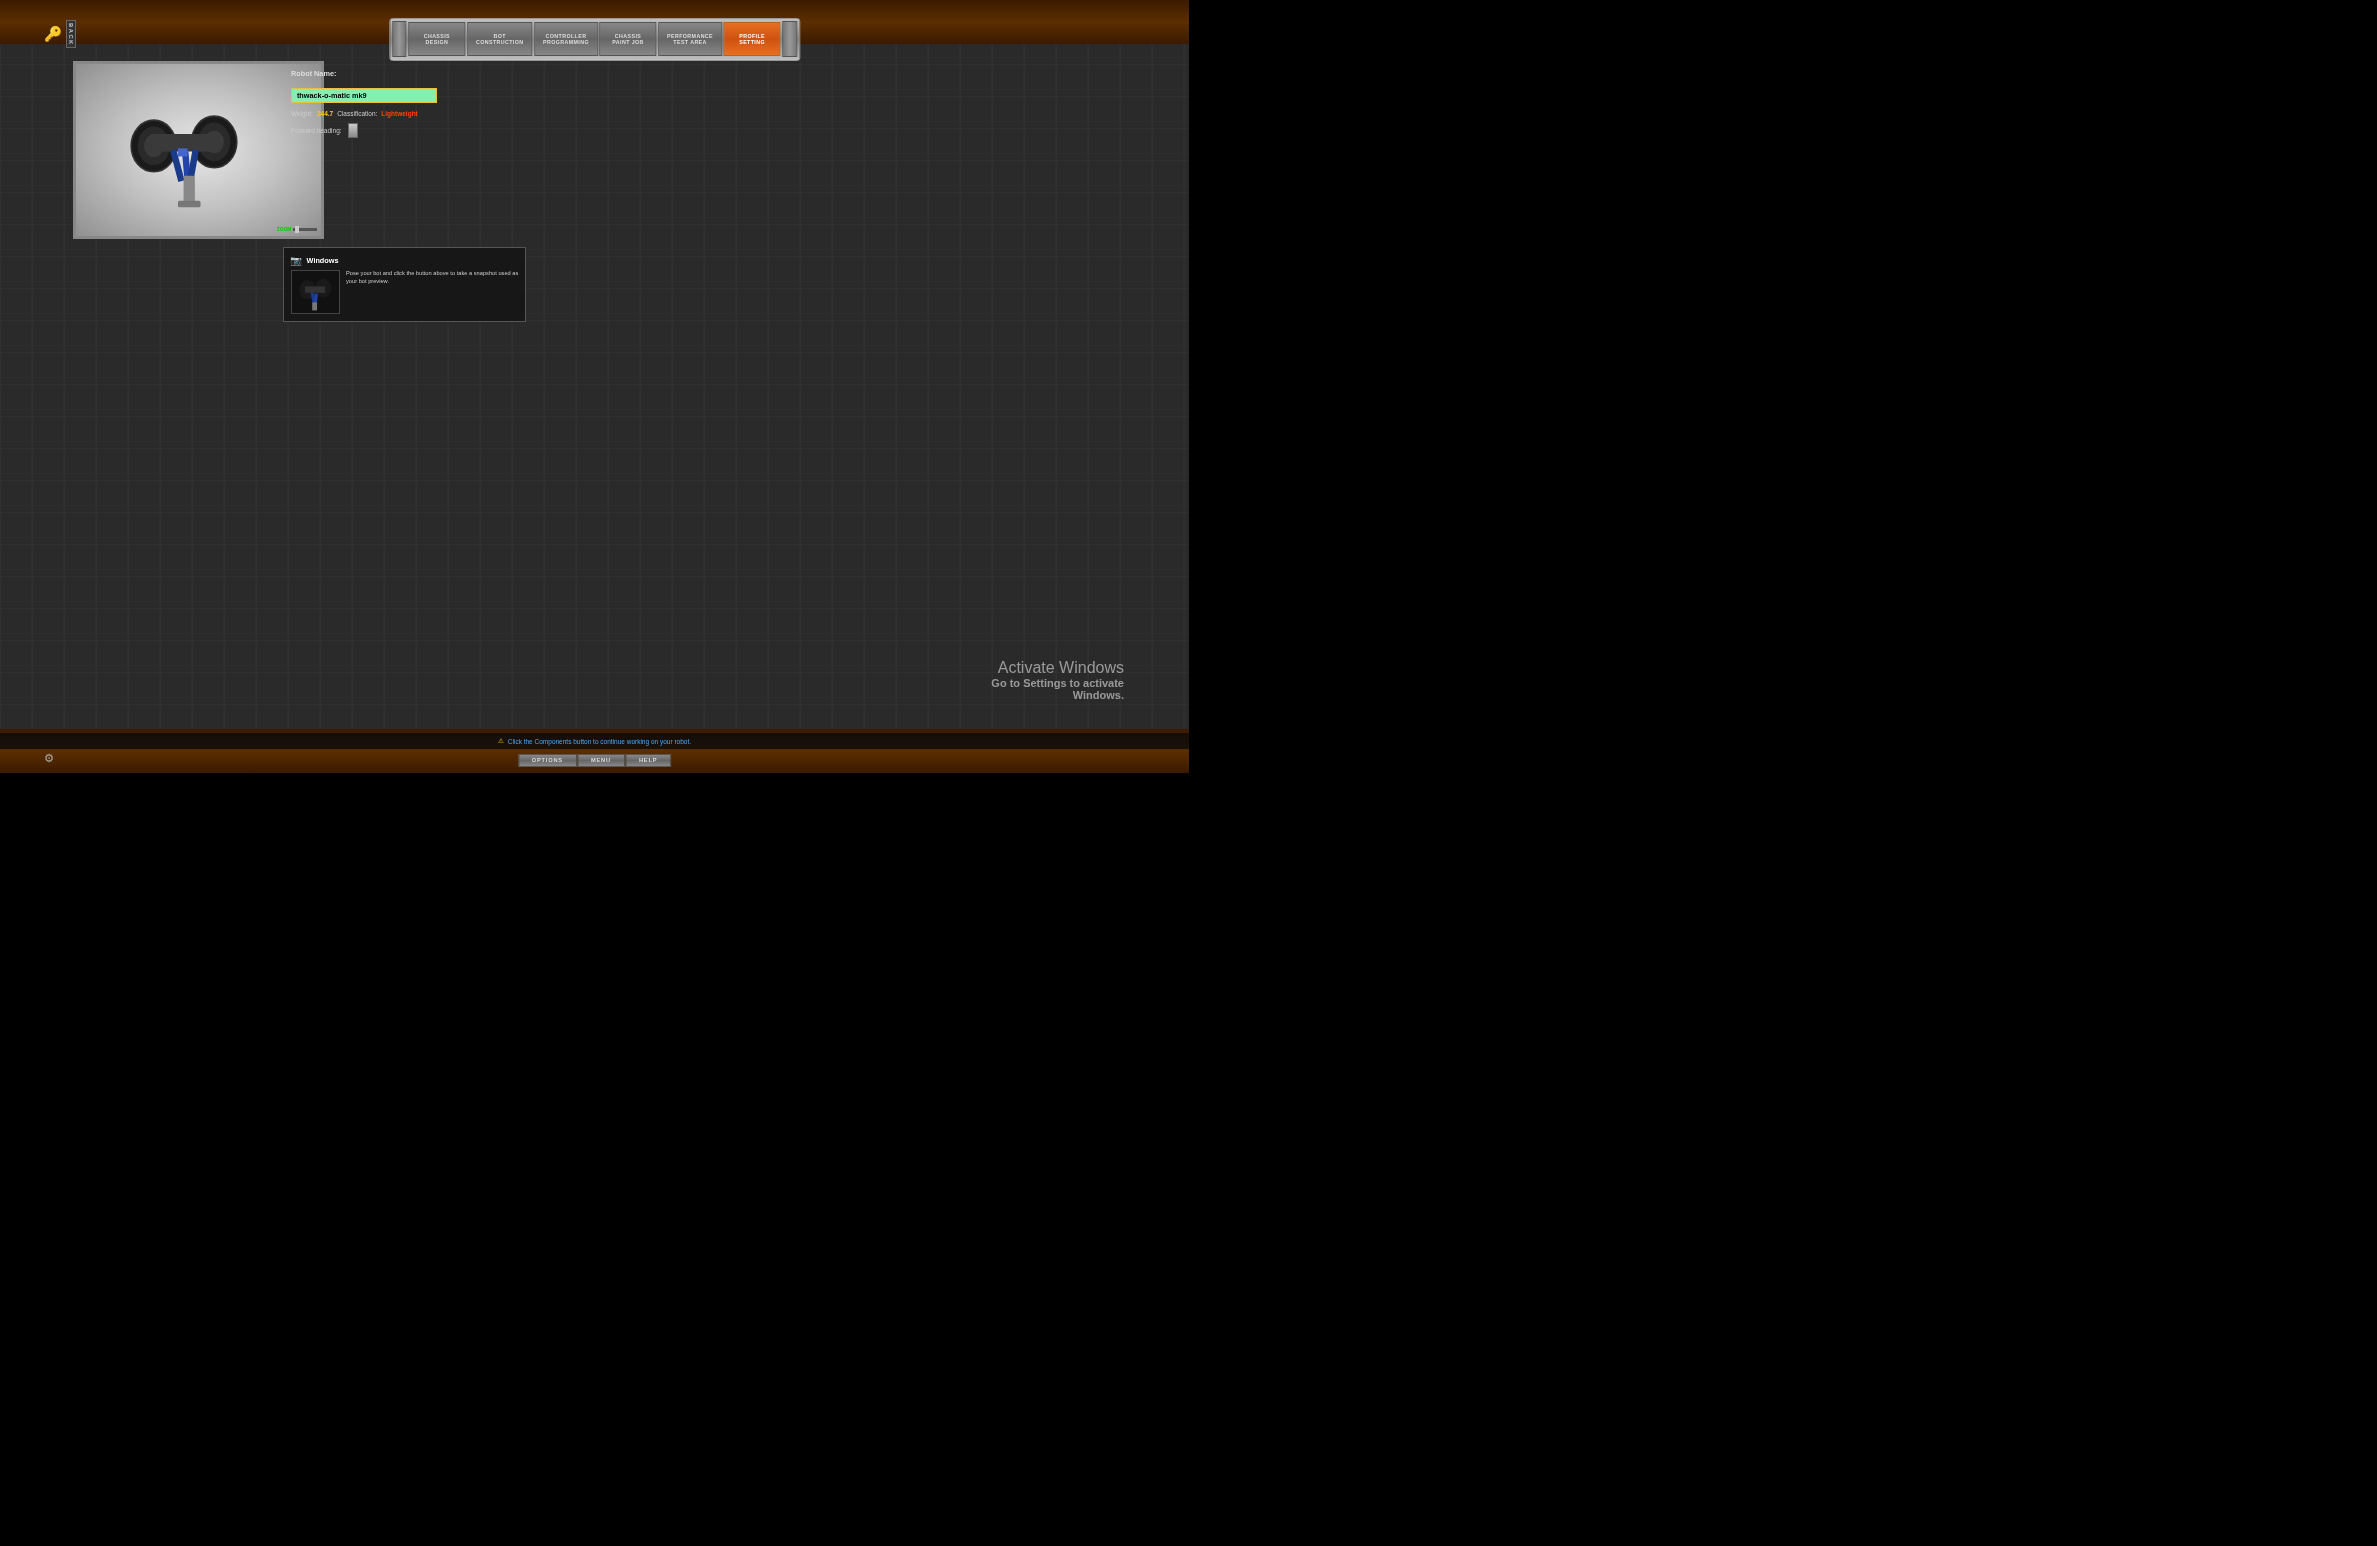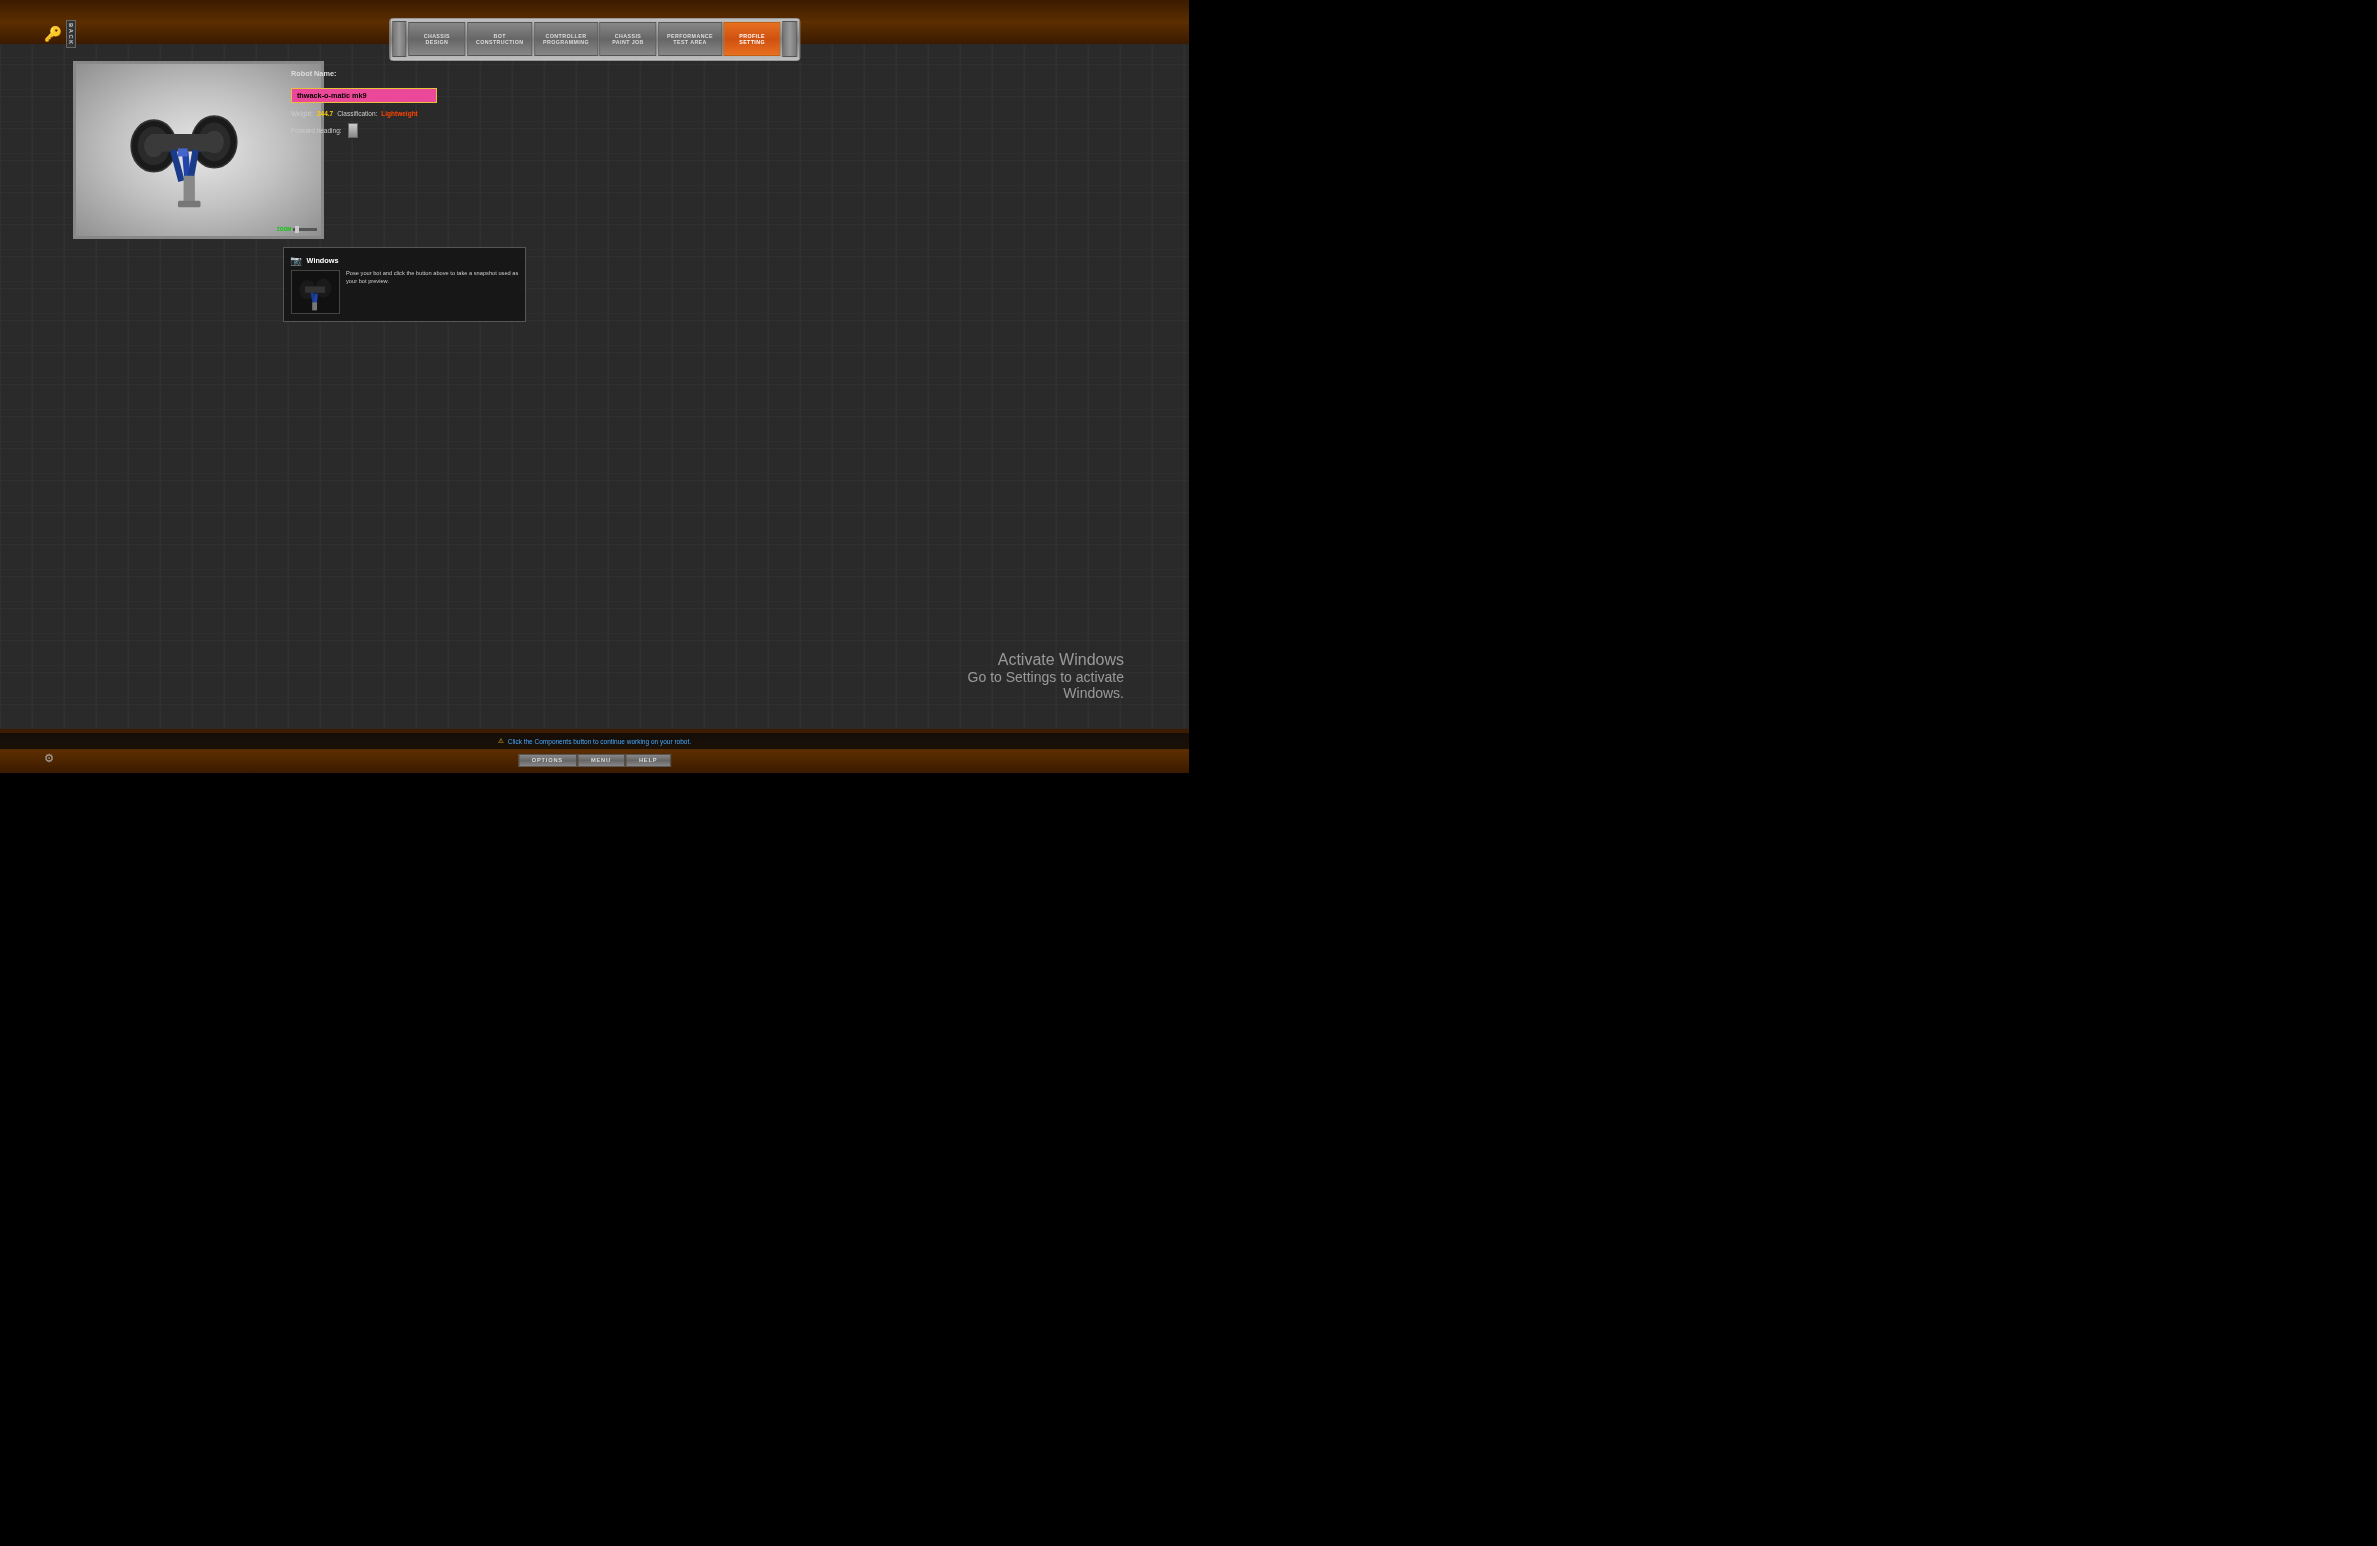--- a/index.html
+++ b/index.html
@@ -183,21 +183,21 @@
     }
 
     .robot-name-label {
       color: #ddd;
       font-size: 7.3px;
       font-weight: bold;
       margin-bottom: 8px;
     }
 
     .robot-name-input {
-      background: #ec4899;
+      background: #86efac;
       border: 0.8px solid #e8c040;
       color: #000;
       font-size: 7.3px;
       font-weight: bold;
       padding: 2.4px 4.9px;
       width: 146px;
       outline: none;
     }
 
     .weight-row {
@@ -310,22 +310,22 @@
     }
 
     .activate-title {
       color: rgba(200,200,200,0.7);
       font-size: 16px;
       font-weight: normal;
     }
 
     .activate-subtitle {
       color: rgba(200,200,200,0.7);
-      font-size: 14px;
-      font-weight: normal;
+      font-size: 11px;
+      font-weight: bold;
     }
 
     
     .status-bar {
       position: absolute;
       bottom: 24px;
       left: 0; right: 0;
       height: 16px;
       background: rgba(10,10,10,0.8);
       display: flex;

